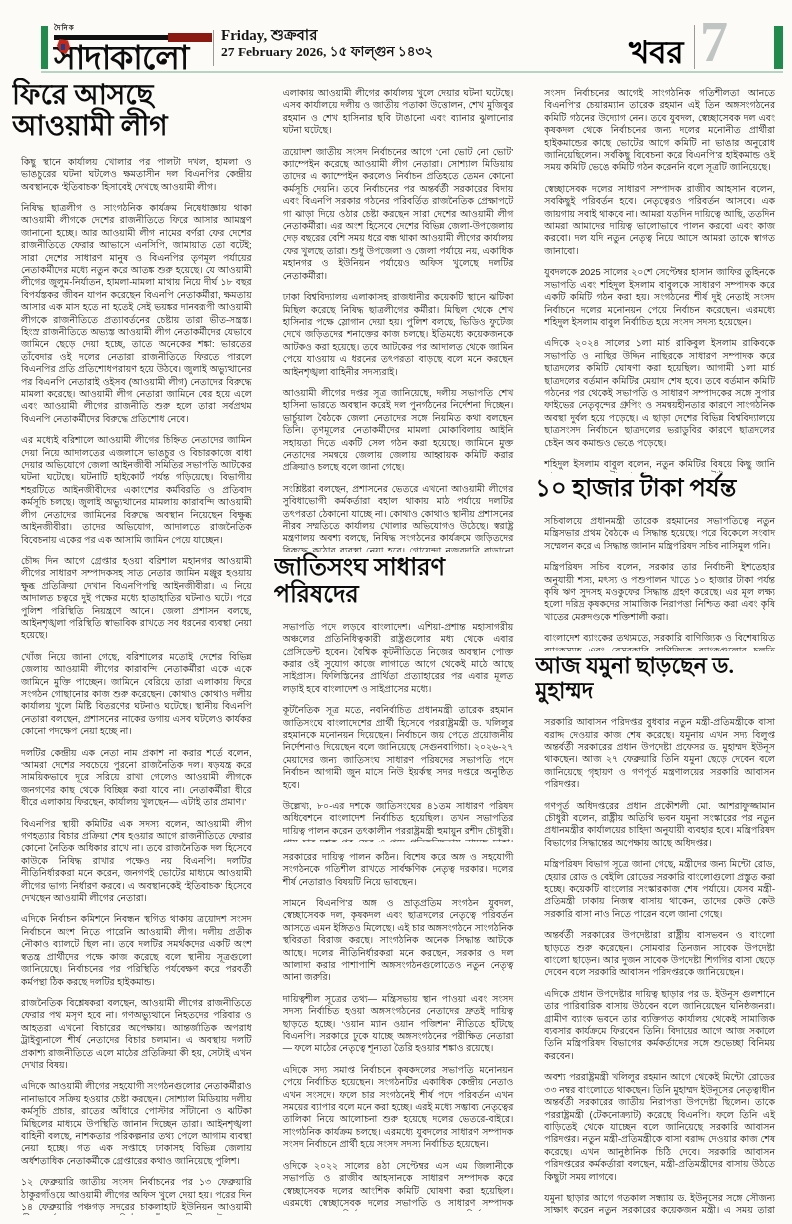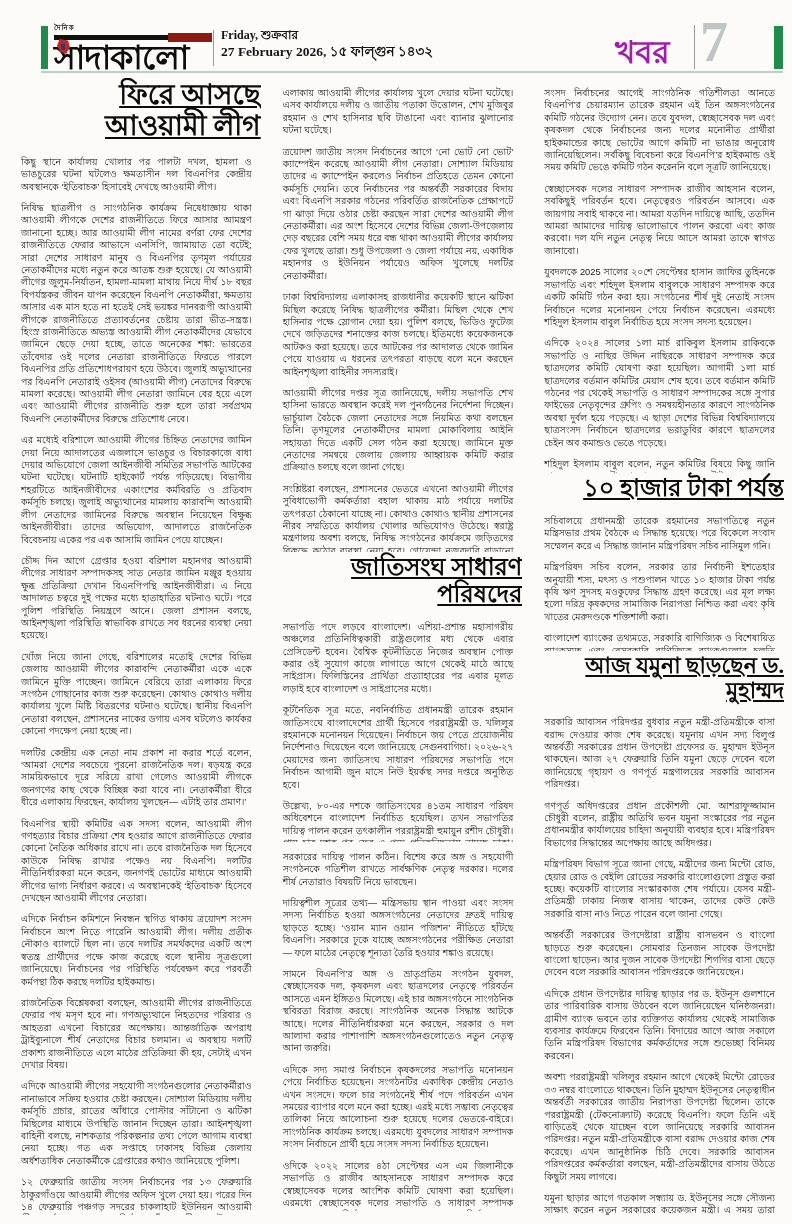--- a/index.html
+++ b/index.html
@@ -16,33 +16,33 @@
   .masthead-title{font-family:"Liberation Serif","DejaVu Serif",serif;font-weight:800;
         font-size:33px;line-height:36px;letter-spacing:-1px;color:#0d0d0d;white-space:nowrap;}
   .masthead-logo{position:absolute;left:3px;top:17px;width:13px;height:15px;background:#c4281c;
         clip-path:polygon(20% 0,85% 10%,100% 55%,70% 100%,25% 85%,0 45%);}
   .masthead-logo::after{content:"";position:absolute;left:4px;top:5px;width:4px;height:6px;background:#1d3f8a;}
   .hdr-divider{position:absolute;width:1px;background:#9a9a96;}
   .div1{left:213px;top:30px;height:36px;}
   .div2{left:694px;top:25px;height:44px;}
   .dateblock{position:absolute;left:221px;top:27px;font-family:"Liberation Serif","DejaVu Serif",serif;
         font-weight:700;color:#141414;}
-  .dateblock .l1{font-size:12px;line-height:16px;}
+  .dateblock .l1{font-size:15px;line-height:16px;}
   .dateblock .l2{font-size:13.5px;line-height:18px;}
-  .section-label{position:absolute;left:615px;top:28px;font-size:31px;font-weight:800;
-        font-family:"Liberation Serif","DejaVu Serif",serif;color:#a21caf;}
+  .section-label{position:absolute;left:629px;top:28px;font-size:31px;font-weight:800;
+        font-family:"Liberation Serif","DejaVu Serif",serif;color:#000000;}
   .page-number{position:absolute;left:700px;top:14px;font-size:56px;line-height:56px;font-weight:700;
         font-family:"Liberation Serif","DejaVu Serif",serif;color:#c0c4c3;}
   .header-rule{position:absolute;left:41px;top:71px;width:742px;height:2px;background:#b7d4c2;}
   
   .columns{position:absolute;left:12px;top:78px;width:772px;height:1137px;display:flex;gap:13px;}
   .col{width:249px;overflow:hidden;}
   .block{overflow:hidden;}
-  .headline{font-weight:800;text-align:right;color:#0c0c0c;margin:0;line-height:1.12;
-        font-family:"Liberation Serif","DejaVu Serif",serif;text-decoration:underline;}
+  .headline{font-weight:800;text-align:left;color:#0c0c0c;margin:0;line-height:1.12;
+        font-family:"Liberation Serif","DejaVu Serif",serif;}
   .h-main{font-size:28px;padding:1px 0 5px 0;}
   .h-sub{font-size:24px;padding:2px 0 4px 0;}
   .h-sub2{font-size:22px;padding:3px 0 4px 0;}
   .body-text p{margin:9px;font-size:9.3px;line-height:12.4px;text-align:justify;color:#1d1c1a;}
   
   .c2-top{height:474px;}  .c2-un{height:230px;}   .c2-govt{height:369px;}
   .c3-top{height:395px;}  .c3-loan{height:145px;} .c3-jam{height:529px;}
   .c1-text{height:1098px;}
 </style>
 </head>
@@ -103,22 +103,22 @@
         <p>এ বিষয়ে জানতে চাইলে বিএনপির একাধিক নেতা বলেন, আওয়ামী লীগ রাজনীতি করবে কি করবে না, সে সিদ্ধান্ত নেবে দেশের জনগণ ও আদালত। তবে গণহত্যার দায় মাথায় নিয়ে দলটি আগের চেহারায় ফিরতে পারবে না। জনগণের ক্ষমতা সবচেয়ে বড় ক্ষমতা। ভারত কোনোভাবেই বাংলাদেশের জনগণকে আর প্রভাবিত করতে পারবে না।</p>
       </div>
       <h2 class="headline h-sub">জাতিসংঘ সাধারণ পরিষদের</h2>
       <div class="block body-text c2-un">
         <p>সভাপতি পদে লড়বে বাংলাদেশ। এশিয়া-প্রশান্ত মহাসাগরীয় অঞ্চলের প্রতিনিধিত্বকারী রাষ্ট্রগুলোর মধ্য থেকে এবার প্রেসিডেন্ট হবেন। বৈশ্বিক কূটনীতিতে নিজের অবস্থান পোক্ত করার ওই সুযোগ কাজে লাগাতে আগে থেকেই মাঠে আছে সাইপ্রাস। ফিলিস্তিনের প্রার্থিতা প্রত্যাহারের পর এবার মূলত লড়াই হবে বাংলাদেশ ও সাইপ্রাসের মধ্যে।</p>
         <p>কূটনৈতিক সূত্র মতে, নবনির্বাচিত প্রধানমন্ত্রী তারেক রহমান জাতিসংঘে বাংলাদেশের প্রার্থী হিসেবে পররাষ্ট্রমন্ত্রী ড. খলিলুর রহমানকে মনোনয়ন দিয়েছেন। নির্বাচনে জয় পেতে প্রয়োজনীয় নির্দেশনাও দিয়েছেন বলে জানিয়েছে সেগুনবাগিচা। ২০২৬-২৭ মেয়াদের জন্য জাতিসংঘ সাধারণ পরিষদের সভাপতি পদে নির্বাচন আগামী জুন মাসে নিউ ইয়র্কস্থ সদর দপ্তরে অনুষ্ঠিত হবে।</p>
         <p>উল্লেখ্য, ৮০-এর দশকে জাতিসংঘের ৪১তম সাধারণ পরিষদ অধিবেশনে বাংলাদেশ নির্বাচিত হয়েছিল। তখন সভাপতির দায়িত্ব পালন করেন তৎকালীন পররাষ্ট্রমন্ত্রী হুমায়ুন রশীদ চৌধুরী। প্রায় চার দশক পর ফের এ পদে প্রতিদ্বন্দ্বিতায় নামছে ঢাকা। কূটনীতিকরা বলছেন, নির্বাচনে জয় পেলে বদলে যাওয়া বাংলাদেশের ভাবমূর্তি আন্তর্জাতিক অঙ্গনে নতুন উচ্চতায় পৌঁছাবে।</p>
       </div>
       <div class="block body-text c2-govt">
         <p>সরকারের দায়িত্ব পালন কঠিন। বিশেষ করে অঙ্গ ও সহযোগী সংগঠনকে গতিশীল রাখতে সার্বক্ষণিক নেতৃত্ব দরকার। দলের শীর্ষ নেতারাও বিষয়টি নিয়ে ভাবছেন।</p>
+        <p>সামনে বিএনপি’র অঙ্গ ও ভ্রাতৃপ্রতিম সংগঠন যুবদল, স্বেচ্ছাসেবক দল, কৃষকদল এবং ছাত্রদলের নেতৃত্বে পরিবর্তন আসতে এমন ইঙ্গিতও মিলেছে। এই চার অঙ্গসংগঠনে সাংগঠনিক স্থবিরতা বিরাজ করছে। সাংগঠনিক অনেক সিদ্ধান্ত আটকে আছে। দলের নীতিনির্ধারকরা মনে করছেন, সরকার ও দল আলাদা করার পাশাপাশি অঙ্গসংগঠনগুলোতেও নতুন নেতৃত্ব আনা জরুরি।</p>
         <p>দায়িত্বশীল সূত্রের তথ্য— মন্ত্রিসভায় স্থান পাওয়া এবং সংসদ সদস্য নির্বাচিত হওয়া অঙ্গসংগঠনের নেতাদের দ্রুতই দায়িত্ব ছাড়তে হচ্ছে। ‘ওয়ান ম্যান ওয়ান পজিশন’ নীতিতে হাঁটছে বিএনপি। সরকারে ঢুকে যাচ্ছে অঙ্গসংগঠনের পরীক্ষিত নেতারা— ফলে মাঠের নেতৃত্বে শূন্যতা তৈরি হওয়ার শঙ্কাও রয়েছে।</p>
-        <p>সামনে বিএনপি’র অঙ্গ ও ভ্রাতৃপ্রতিম সংগঠন যুবদল, স্বেচ্ছাসেবক দল, কৃষকদল এবং ছাত্রদলের নেতৃত্বে পরিবর্তন আসতে এমন ইঙ্গিতও মিলেছে। এই চার অঙ্গসংগঠনে সাংগঠনিক স্থবিরতা বিরাজ করছে। সাংগঠনিক অনেক সিদ্ধান্ত আটকে আছে। দলের নীতিনির্ধারকরা মনে করছেন, সরকার ও দল আলাদা করার পাশাপাশি অঙ্গসংগঠনগুলোতেও নতুন নেতৃত্ব আনা জরুরি।</p>
         <p>এদিকে সদ্য সমাপ্ত নির্বাচনে কৃষকদলের সভাপতি মনোনয়ন পেয়ে নির্বাচিত হয়েছেন। সংগঠনটির একাধিক কেন্দ্রীয় নেতাও এখন সংসদে। ফলে চার সংগঠনেই শীর্ষ পদে পরিবর্তন এখন সময়ের ব্যাপার বলে মনে করা হচ্ছে। এরই মধ্যে সম্ভাব্য নেতৃত্বের তালিকা নিয়ে আলোচনা শুরু হয়েছে দলের ভেতরে-বাইরে। সাংগঠনিক কার্যক্রম চলছে। এরমধ্যে যুবদলের সাধারণ সম্পাদক সংসদ নির্বাচনে প্রার্থী হয়ে সংসদ সদস্য নির্বাচিত হয়েছেন।</p>
         <p>ওদিকে ২০২২ সালের ৪ঠা সেপ্টেম্বর এস এম জিলানীকে সভাপতি ও রাজীব আহসানকে সাধারণ সম্পাদক করে স্বেচ্ছাসেবক দলের আংশিক কমিটি ঘোষণা করা হয়েছিল। এরমধ্যে স্বেচ্ছাসেবক দলের সভাপতি ও সাধারণ সম্পাদক ত্রয়োদশ সংসদ নির্বাচনে দলের মনোনয়ন পেয়ে নির্বাচন করে সংসদ সদস্য নির্বাচিত হয়েছেন। স্বেচ্ছাসেবক দলের সাধারণ সম্পাদক রাজীব আহসান প্রতিমন্ত্রীও হয়েছেন।</p>
 
       </div>
     </div>
 
     <div class="col">
       <div class="block body-text c3-top">
         <p>সংসদ নির্বাচনের আগেই সাংগঠনিক গতিশীলতা আনতে বিএনপি’র চেয়ারম্যান তারেক রহমান এই তিন অঙ্গসংগঠনের কমিটি গঠনের উদ্যোগ নেন। তবে যুবদল, স্বেচ্ছাসেবক দল এবং কৃষকদল থেকে নির্বাচনের জন্য দলের মনোনীত প্রার্থীরা হাইকমান্ডের কাছে ভোটের আগে কমিটি না ভাঙার অনুরোধ জানিয়েছিলেন। সর্বকিছু বিবেচনা করে বিএনপি’র হাইকমান্ড ওই সময় কমিটি ভেঙে কমিটি গঠন করেননি বলে সূত্রটি জানিয়েছে।</p>
         <p>স্বেচ্ছাসেবক দলের সাধারণ সম্পাদক রাজীব আহসান বলেন, সবকিছুই পরিবর্তন হবে। নেতৃত্বেরও পরিবর্তন আসবে। এক জায়গায় সবাই থাকবে না। আমরা যতদিন দায়িত্বে আছি, ততদিন আমরা আমাদের দায়িত্ব ভালোভাবে পালন করবো এবং কাজ করবো। দল যদি নতুন নেতৃত্ব নিয়ে আসে আমরা তাকে স্বাগত জানাবো।</p>

